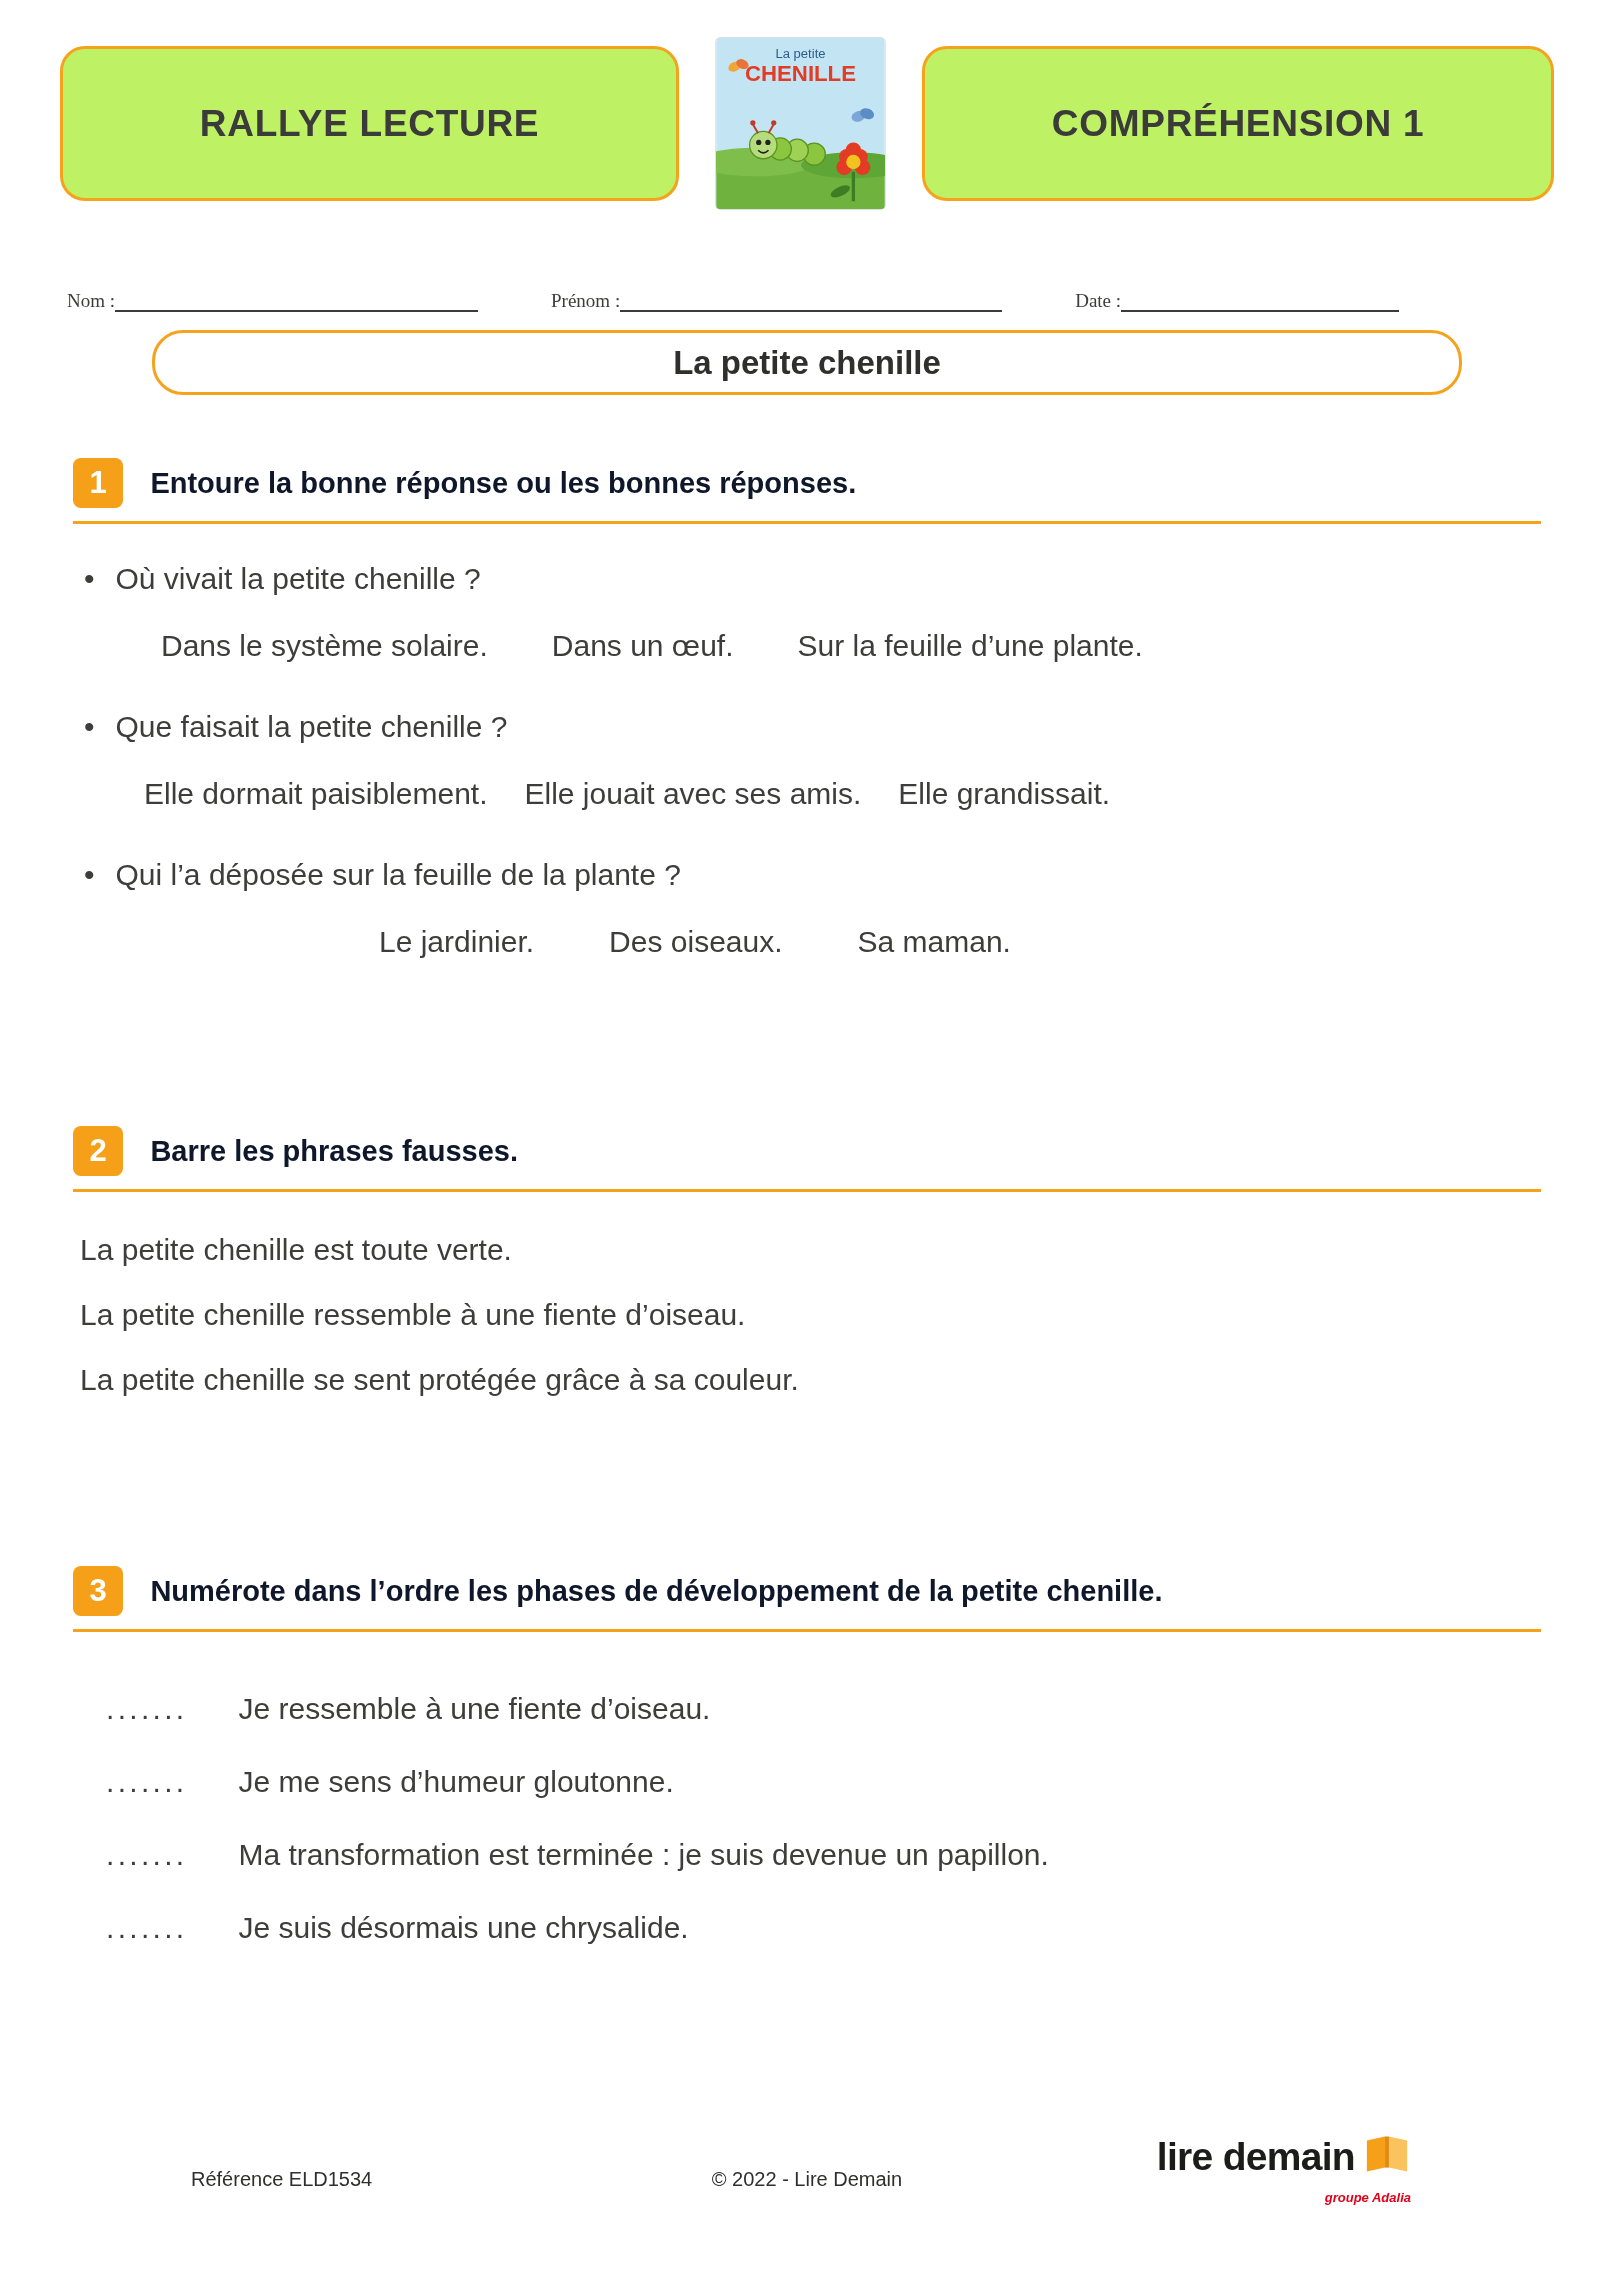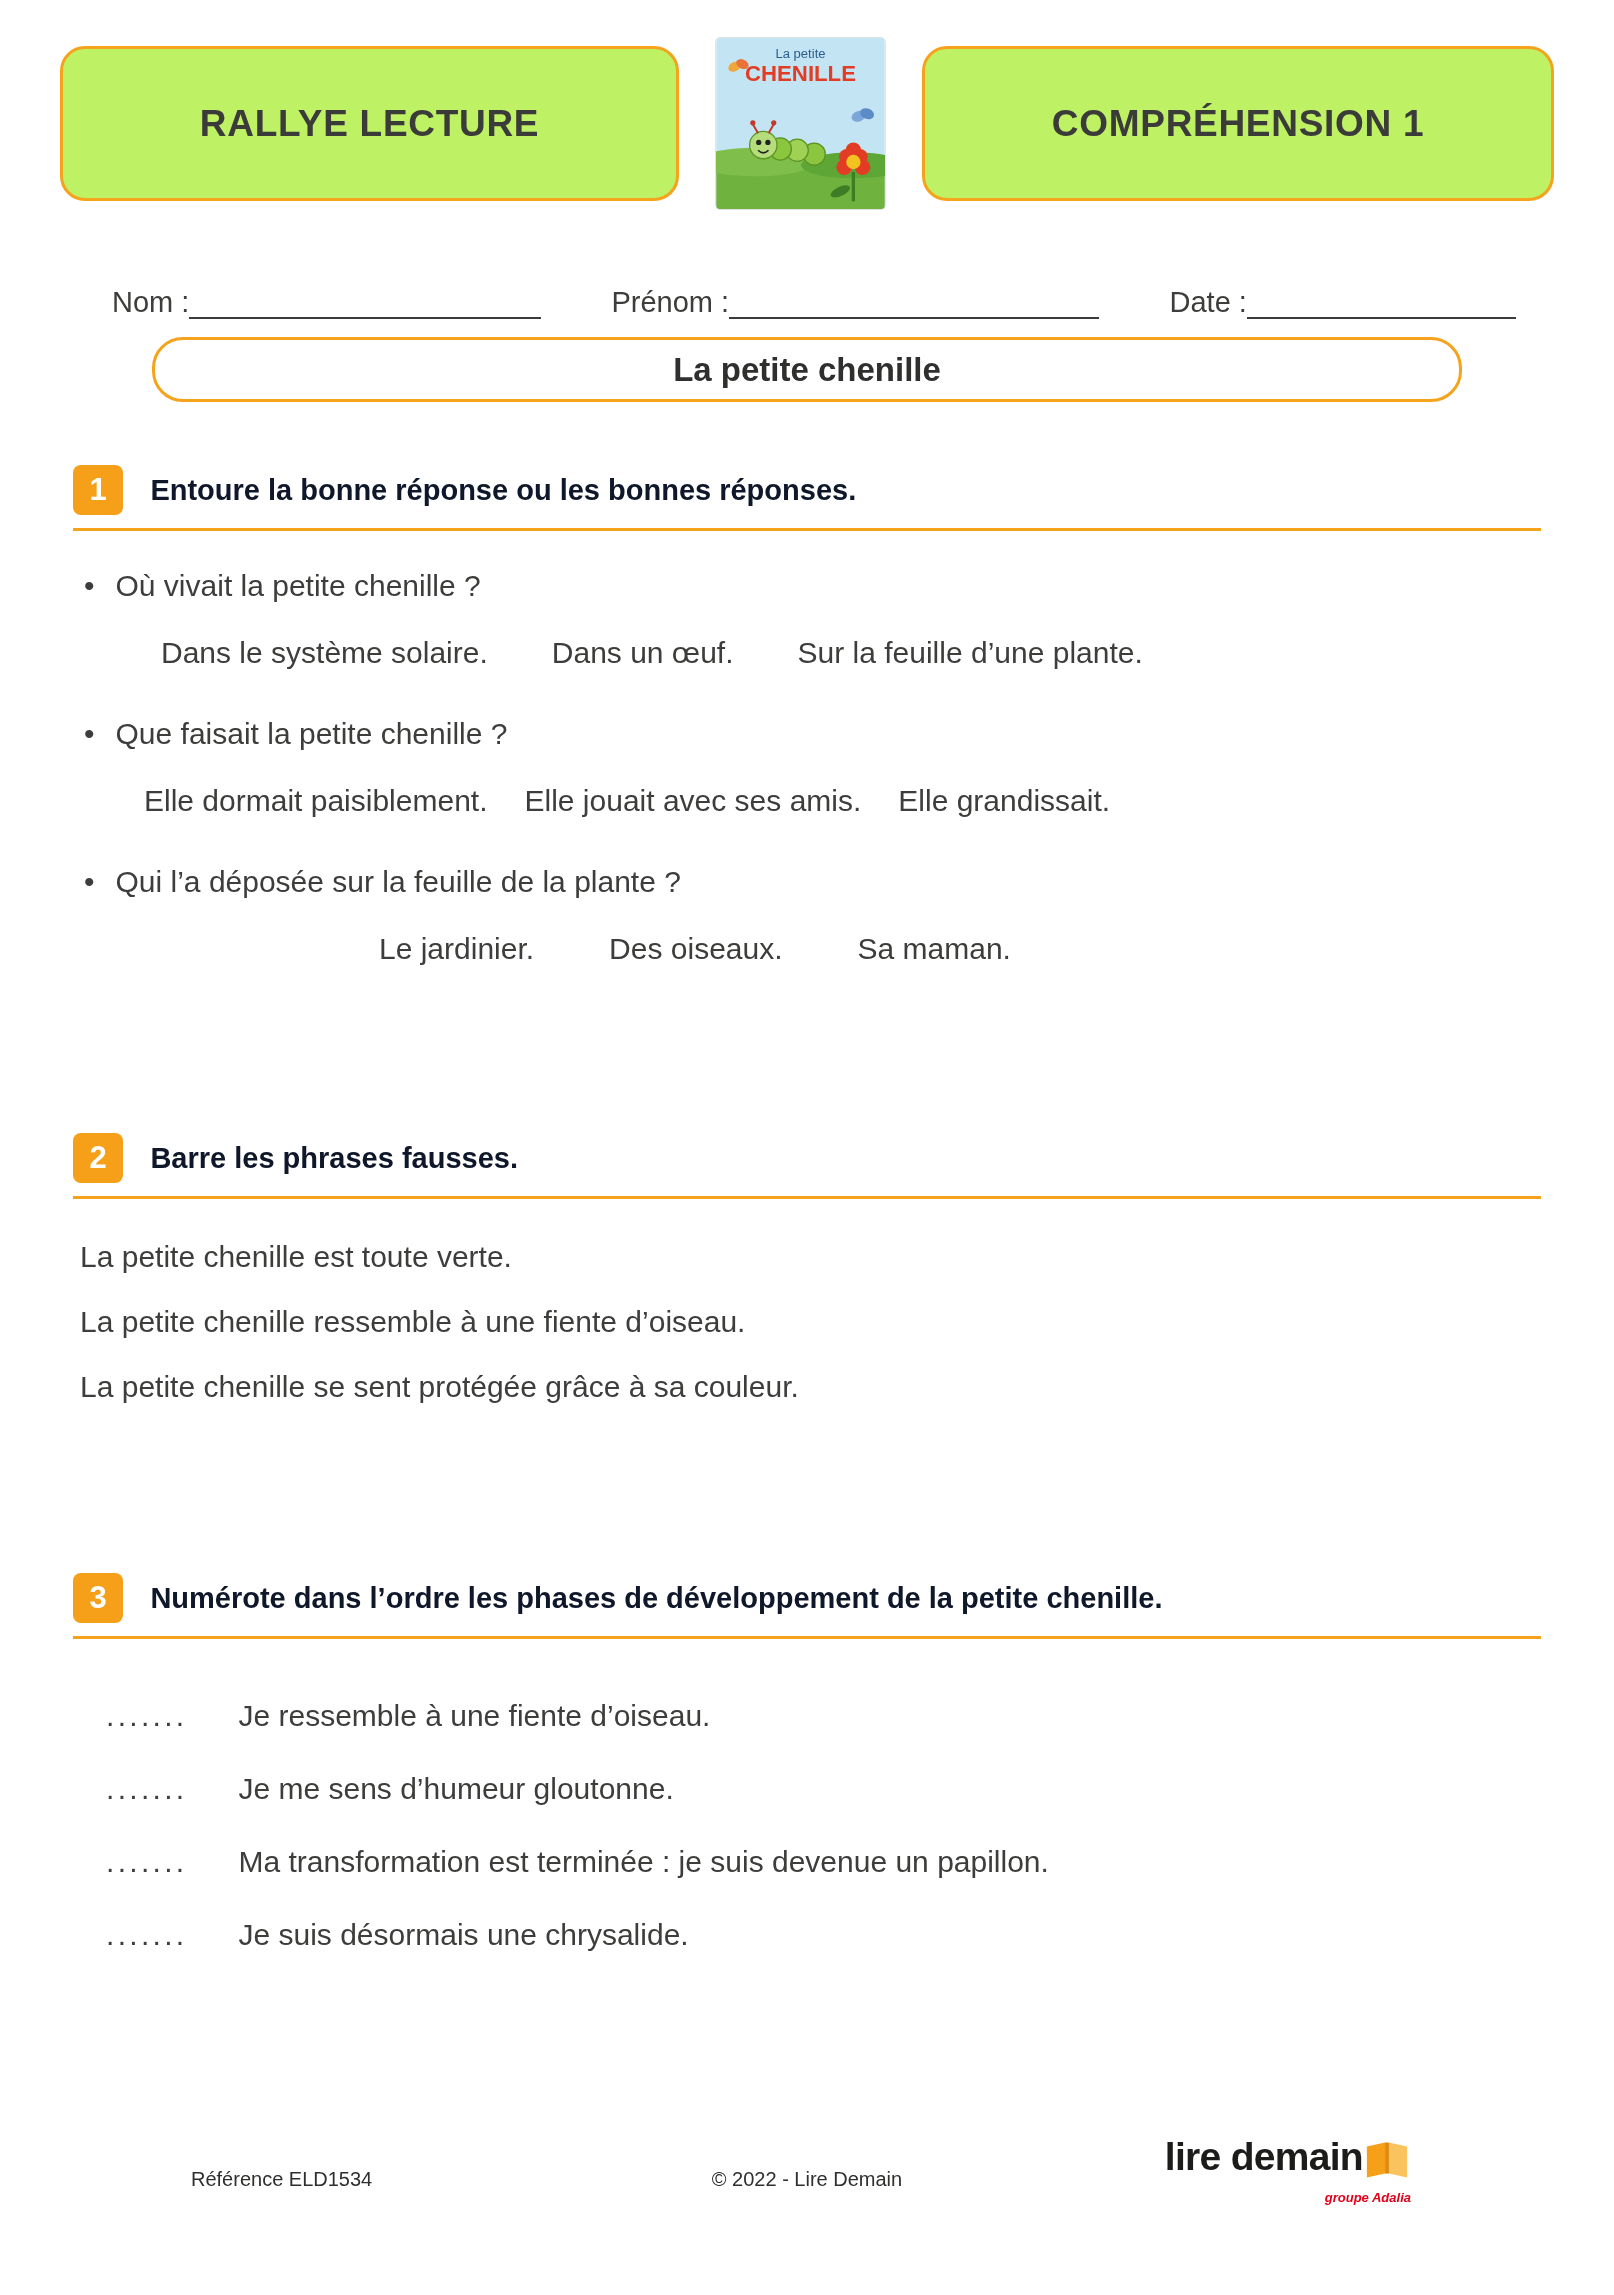--- a/index.html
+++ b/index.html
@@ -9,21 +9,21 @@
 
   
   .header { display:flex; justify-content:space-between; align-items:center; padding:38px 60px 0 60px; }
   .hbox { border:3.9px solid #F5A31C; border-radius:25px; height:155px; display:flex; align-items:center; justify-content:center; background:#bef264; }
   .hbox.left { width:619px; }
   .hbox.right { width:632px; }
   .hbox .hbox-label { font-size:37px; font-weight:bold; color:#3b3b3a; letter-spacing:0.7px; }
   .cover { width:169px; height:171px; border-radius:3.9px; overflow:hidden; box-shadow:0 0 0 0.7px #d8d8d8; }
 
   
-  .identity { display:flex; align-items:flex-end; margin:77px 98px 0 112px; font-size:29px; }
+  .identity { display:flex; align-items:flex-end; margin:77px 98px 0 67px; font-size:19px;font-family:Liberation Serif, serif; }
   .id-label { white-space:nowrap; }
   .id-line { display:inline-block; border-bottom:2.6px solid #3b3b3a; height:26px; }
   .line-nom { width:363px; }
   .line-prenom { width:382px; }
   .line-date { width:278px; }
   .id-gap { width:73px; }
 
   
   .title-bar { width:1310px; height:65px; margin:18px auto 0 auto; border:3.9px solid #F5A31C; border-radius:31px; display:flex; align-items:center; justify-content:center; }
   .title-bar .title-text { font-size:33px; font-weight:bold; color:#2f2f2e; }
@@ -53,21 +53,21 @@
   
   .order-items { margin:60px 78px 0 106px; font-size:30px; }
   .order-row { display:flex; gap:51px; margin-bottom:39px; align-items:baseline; }
   .dots { letter-spacing:3.3px; white-space:nowrap; }
 
   
   .footer { position:absolute; left:0; right:0; bottom:77px; height:72px; }
   .foot-ref { position:absolute; left:191px; bottom:27.4px; font-size:20px; color:#2f2f2e; }
   .foot-copy { position:absolute; left:0; right:0; bottom:27.4px; text-align:center; font-size:20px; color:#2f2f2e; }
   .logo { position:absolute; right:203px; bottom:13px; display:flex; flex-direction:column; align-items:flex-end; }
-  .logo-row { display:flex; align-items:flex-end; gap:0; }
+  .logo-row { display:flex; align-items:flex-start; gap:8px; }
   .logo-text { font-size:39px; font-weight:bold; color:#1c1c1b; letter-spacing:-0.7px; }
   .logo-sub { font-size:13px; font-weight:bold; font-style:italic; color:#E2001A; margin-top:11px; }
 </style>
 </head>
 <body>
 
 <div class="page">
 
   <div class="header">
     <div class="hbox left">

